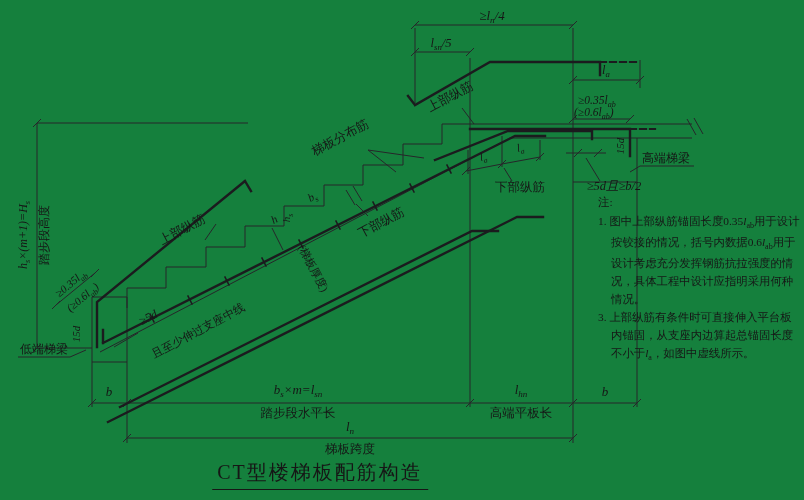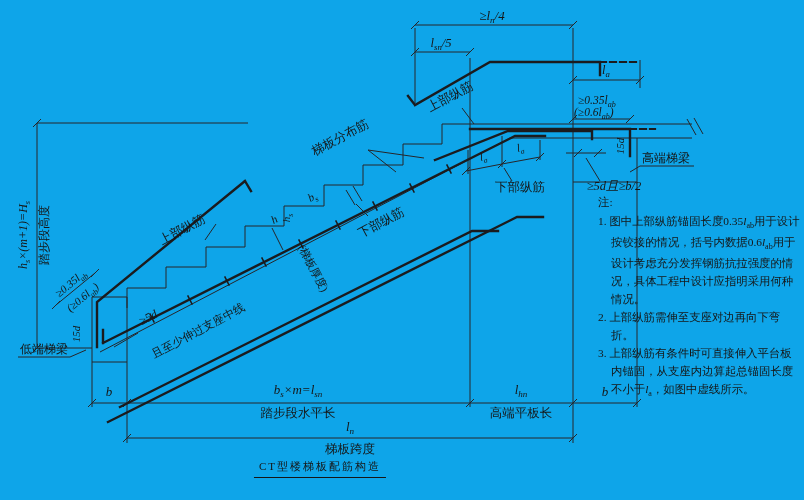--- a/index.html
+++ b/index.html
@@ -1,29 +1,29 @@
 <!DOCTYPE html>
 <html><head>
 <meta charset="utf-8">
 <style>
   html,body{margin:0;padding:0;background:#e8e8e8;}
-  .canvas{position:relative;width:804px;height:500px;background:#0ea5e9;overflow:hidden;
+  .canvas{position:relative;width:804px;height:500px;background:#15803d;overflow:hidden;
           font-family:"Liberation Serif",serif;color:#161616;}
   svg{position:absolute;left:0;top:0;}
   svg .thin{stroke:#26262a;stroke-width:1;fill:none;}
   svg .thick{stroke:#1b1b1e;stroke-width:2.4;fill:none;stroke-linecap:square;}
   svg .dashed{stroke-dasharray:6 4;stroke-width:2.2;}
   svg text{fill:#161616;font-family:"Liberation Serif",serif;}
   .notes{position:absolute;left:598px;top:193px;width:204px;font-size:11.4px;line-height:1.58;}
   .notes-heading{margin-bottom:1px;}
   .note-item{padding-left:13px;text-indent:-13px;}
   .note-item i{font-family:"Liberation Serif",serif;}
   sub{font-size:8px;}
   .title{position:absolute;left:320px;top:459px;transform:translateX(-50%);
-         font-size:11px;letter-spacing:2px;white-space:nowrap;
+         font-size:20px;letter-spacing:2px;white-space:nowrap;
          border-bottom:1.6px solid #161616;padding:0 5px 3px;}
 </style>
 </head>
 <body>
 
 <div class="canvas">
 
   <svg width="804" height="500" viewBox="0 0 804 500">
 
     <g class="thin">
@@ -144,19 +144,18 @@
         <text x="290" y="218" font-size="11" text-anchor="middle" font-style="italic" transform="rotate(-90 290 218)"><tspan>h</tspan><tspan font-size="7.699999999999999" dy="3">s</tspan><tspan dy="-3"></tspan></text>
         <text x="276" y="223" font-size="11.5" text-anchor="middle" font-style="italic" transform="rotate(-28 276 223)"><tspan>h</tspan></text>
         <text x="310" y="270" font-size="11" text-anchor="middle" transform="rotate(62 310 270)"><tspan>(梯板厚度)</tspan></text>
       </g>
   </svg>
 
   <div class="notes">
     <div class="notes-heading">注:</div>
     <div id="notes-list">
         <div class="note-item">1. 图中上部纵筋锚固长度0.35<i>l</i><sub>ab</sub>用于设计按铰接的情况，括号内数据0.6<i>l</i><sub>ab</sub>用于设计考虑充分发挥钢筋抗拉强度的情况，具体工程中设计应指明采用何种情况。</div>
-        <div class="note-item">2. 上部纵筋需伸至支座对边再向下弯折。</div>
         <div class="note-item">3. 上部纵筋有条件时可直接伸入平台板内锚固，从支座内边算起总锚固长度不小于<i>l</i><sub>a</sub>，如图中虚线所示。</div>
       </div>
   </div>
 
   <div class="title">CT型楼梯板配筋构造</div>
 </div>
 
 </body></html>

